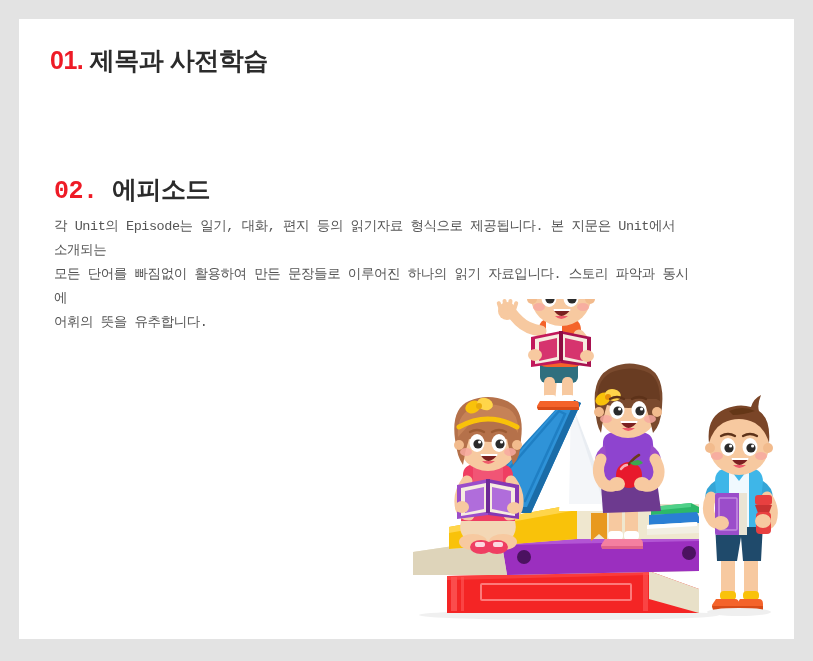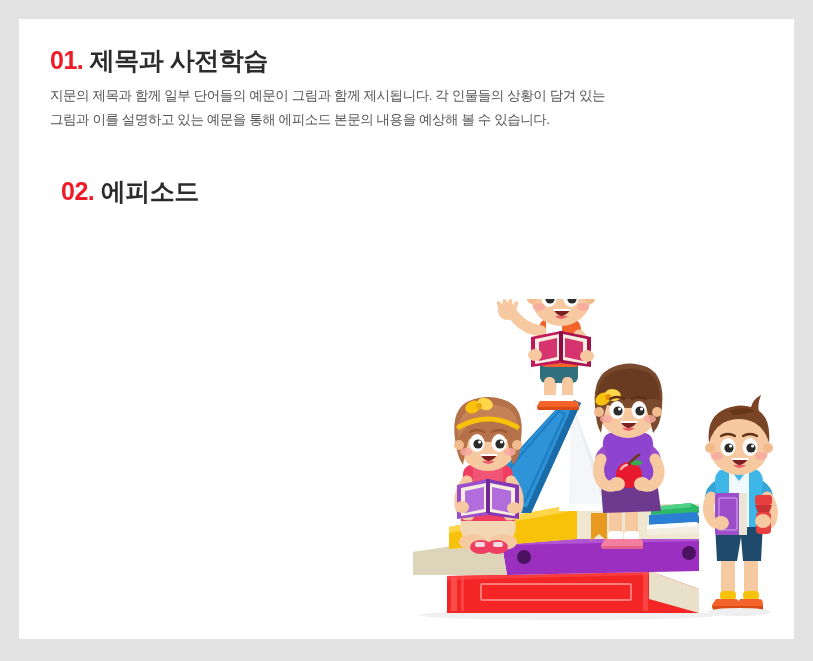--- a/index.html
+++ b/index.html
@@ -61,21 +61,21 @@
     font-size: 13.5px;
     line-height: 24px;
     color: #555555;
     letter-spacing: -0.45px;
     font-weight: 400;
     white-space: pre-line;
   }
 
   
   #sec-01 { position: absolute; left: 0; top: 0; }
-  #sec-02 { position: absolute; left: 11px; top: 131px; }
+  #sec-02 { position: absolute; left: 4px; top: 131px; font-family: Liberation Mono, monospace; }
   #sec-03 { position: absolute; left: 0; top: 287px; }
   #sec-04 { position: absolute; left: 0; top: 422px; }
 
   #sec-01 .sec-body, #sec-02 .sec-body { width: 640px; }
   #sec-03 .sec-body, #sec-04 .sec-body { width: 380px; }
 
   
   #illustration {
     position: absolute;
     left: 380px;
@@ -92,29 +92,30 @@
 
   <div id="card">
 
     <div id="text-col">
 
       <div class="section" id="sec-01">
         <div class="sec-head">
           <span class="sec-num">01.</span>
           <span class="sec-title">제목과 사전학습</span>
         </div>
-        <div class="sec-body">지문의 제목과 함께 일부 단어들의 예문이 그림과 함께 제시됩니다. 각 인물들의 상황이 담겨 있는
-그림과 이를 설명하고 있는 예문을 통해 에피소드 본문의 내용을 예상해 볼 수 있습니다.</div>
       </div>
 
       <div class="section" id="sec-02">
         <div class="sec-head">
           <span class="sec-num">02.</span>
           <span class="sec-title">에피소드</span>
         </div>
+        <div class="sec-body">각 Unit의 Episode는 일기, 대화, 편지 등의 읽기자료 형식으로 제공됩니다. 본 지문은 Unit에서 소개되는
+모든 단어를 빠짐없이 활용하여 만든 문장들로 이루어진 하나의 읽기 자료입니다. 스토리 파악과 동시에
+어휘의 뜻을 유추합니다.</div>
       </div>
 
       <div class="section" id="sec-03">
       </div>
 
       <div class="section" id="sec-04">
       </div>
 
     </div>
 

